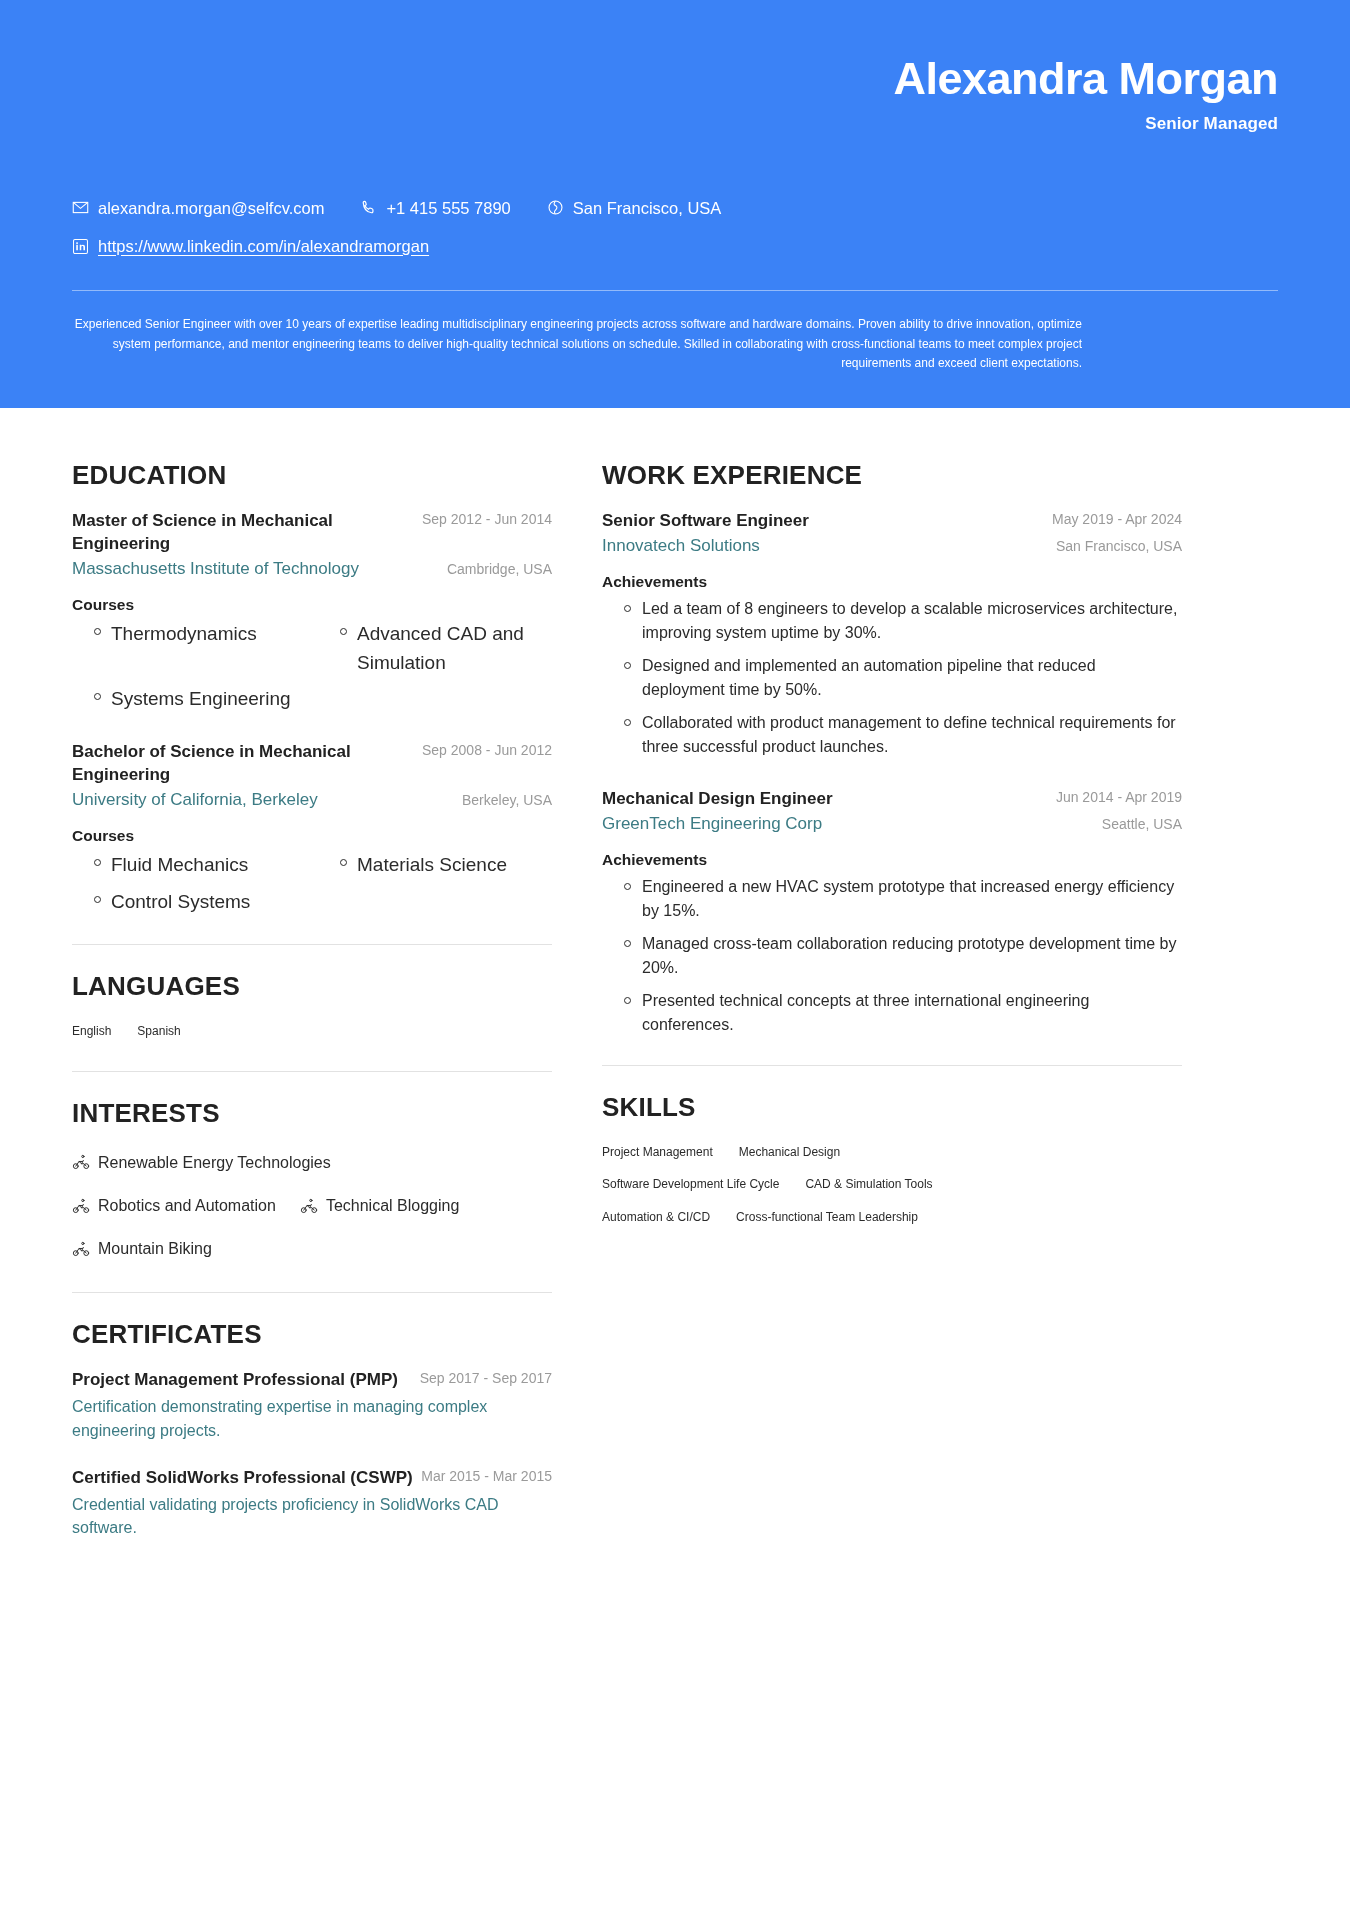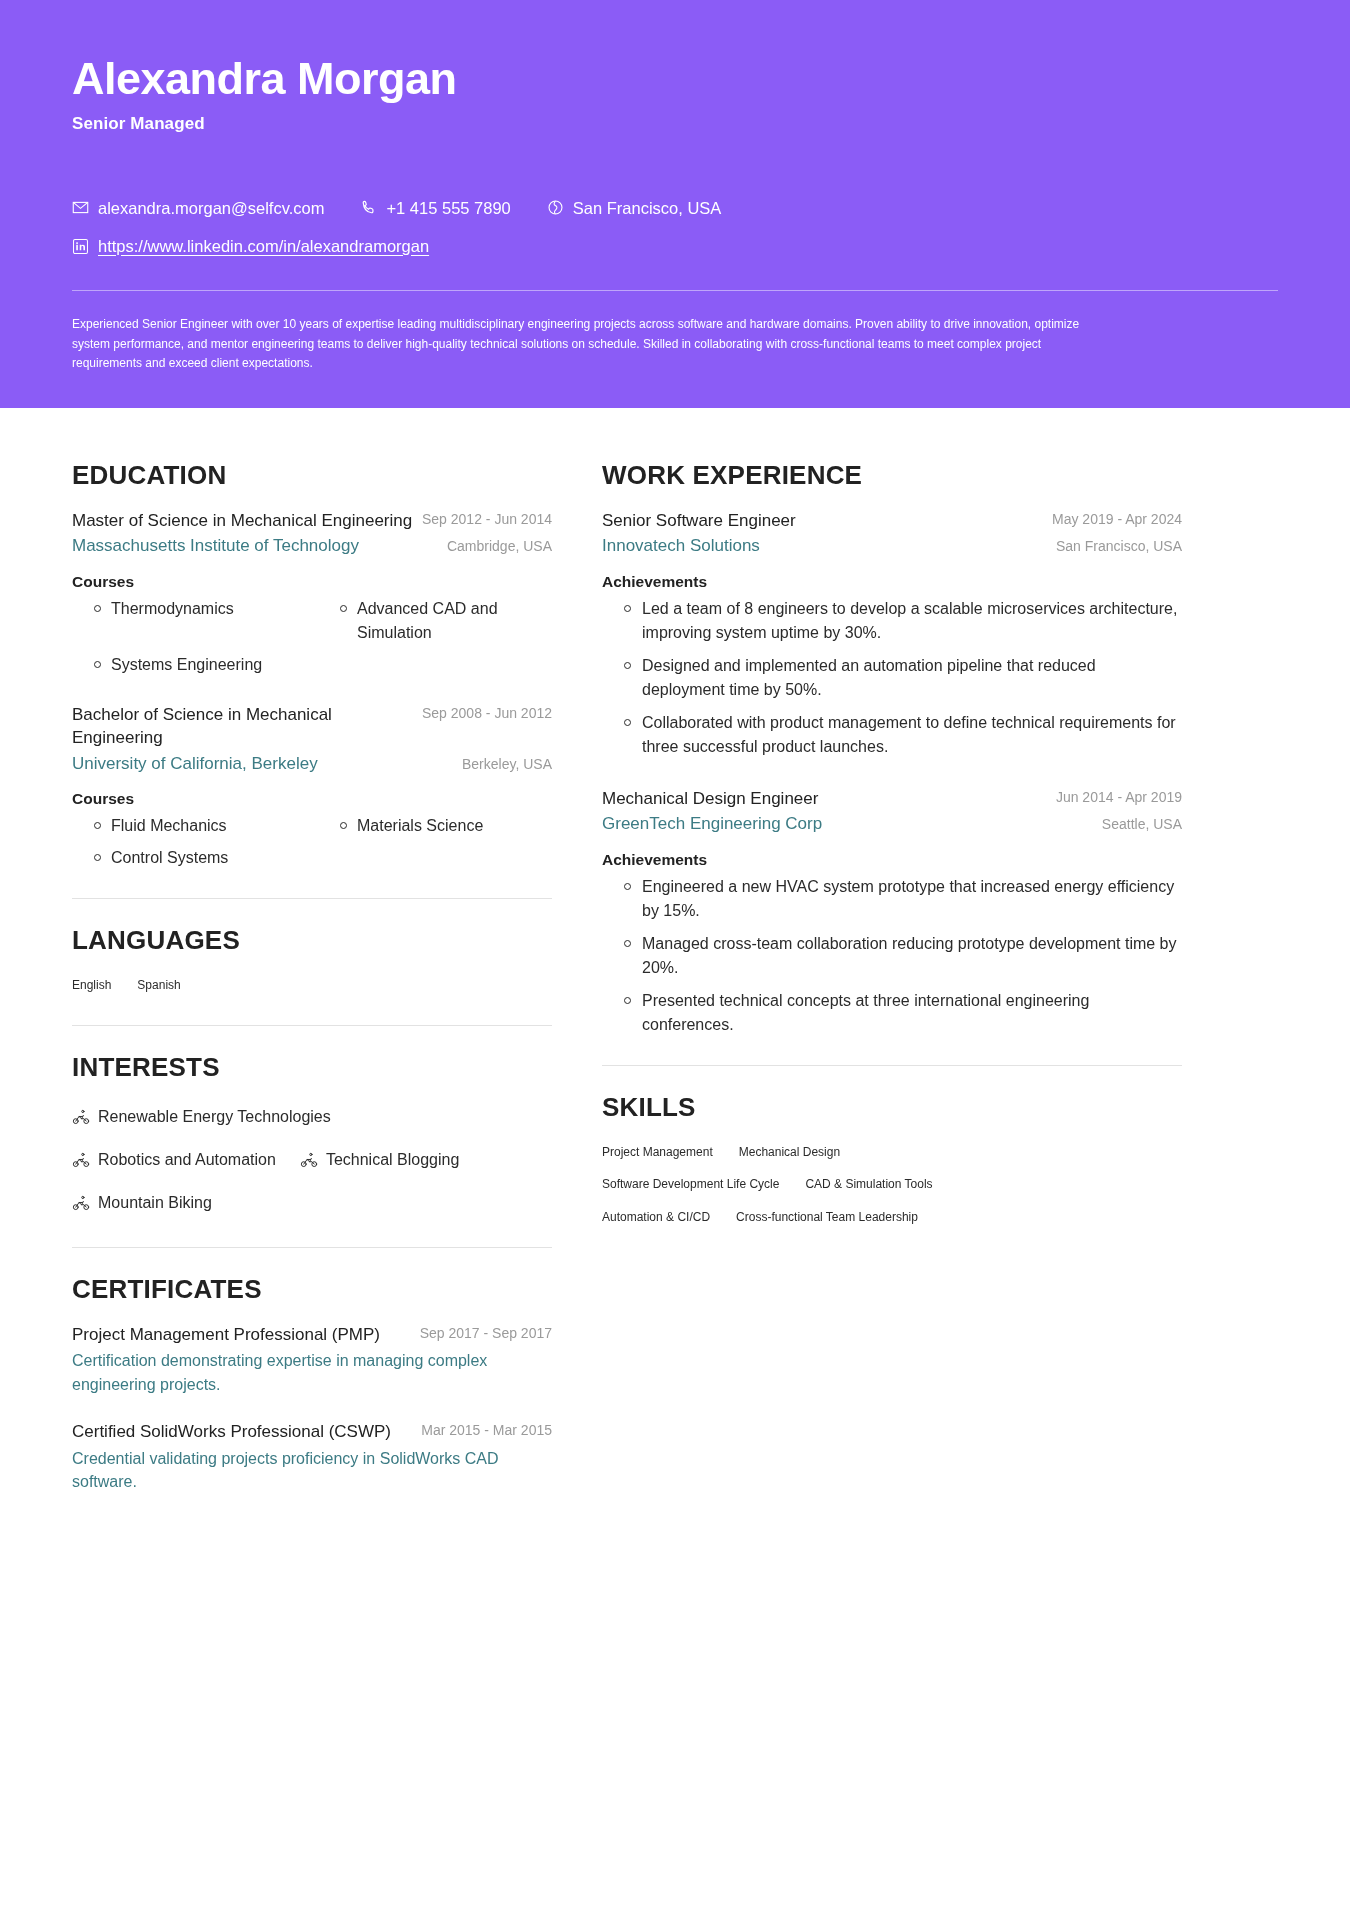--- a/index.html
+++ b/index.html
@@ -8,23 +8,24 @@
     width:1350px;
     min-height:1907px;
     background:#ffffff;
     font-family:"Liberation Sans", sans-serif;
     color:#2b2b2b;
     -webkit-font-smoothing:antialiased;
   }
 
   
   .header {
-    background:#8b5cf6;
+    background:#3b82f6;
     color:#ffffff;
     padding:55px 72px 34px 72px;
+    text-align:right;
   }
   .name {
     font-size:45px;
     font-weight:bold;
     letter-spacing:-0.5px;
     line-height:1.08;
     margin:0 0 10px 0;
   }
   .subtitle {
     font-size:17px;
@@ -84,21 +85,21 @@
   .entry { margin-bottom:22px; }
   .entry:last-child { margin-bottom:0; }
   .entry-head {
     display:flex;
     justify-content:space-between;
     align-items:flex-start;
     gap:6px;
   }
   .entry-title {
     font-size:17px;
-    font-weight:normal;
+    font-weight:bold;
     color:#222222;
     line-height:1.38;
     flex:1 1 auto;
   }
   .entry-meta {
     font-size:14px;
     color:#9a9a9a;
     white-space:nowrap;
     flex:0 0 auto;
     padding-top:2px;
@@ -135,21 +136,21 @@
   .courses-grid {
     display:grid;
     grid-template-columns:1fr 1fr;
     column-gap:12px;
     row-gap:8px;
     margin-top:4px;
   }
   .bullet-item {
     display:flex;
     gap:10px;
-    font-size:16px;
+    font-size:19px;
     line-height:1.5;
     color:#2b2b2b;
     padding-left:22px;
   }
   .bullet-item .dot {
     flex:0 0 auto;
     width:7px; height:7px;
     border:1.3px solid #2b2b2b;
     border-radius:50%;
     margin-top:8px;

